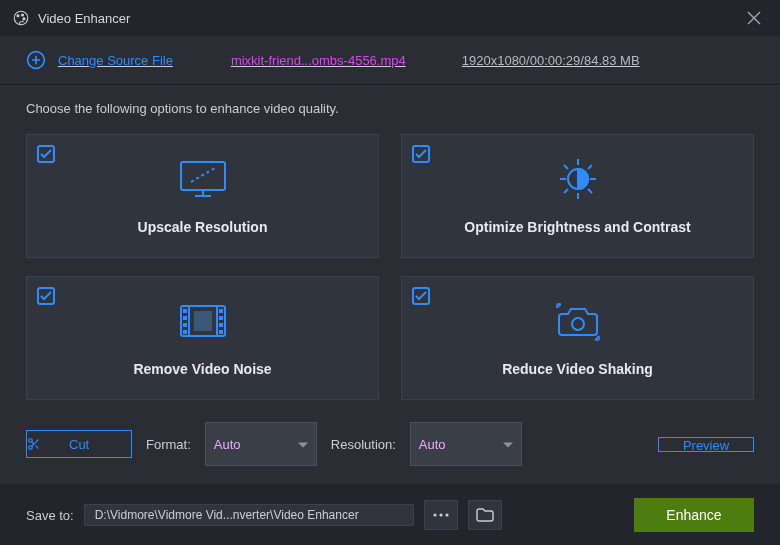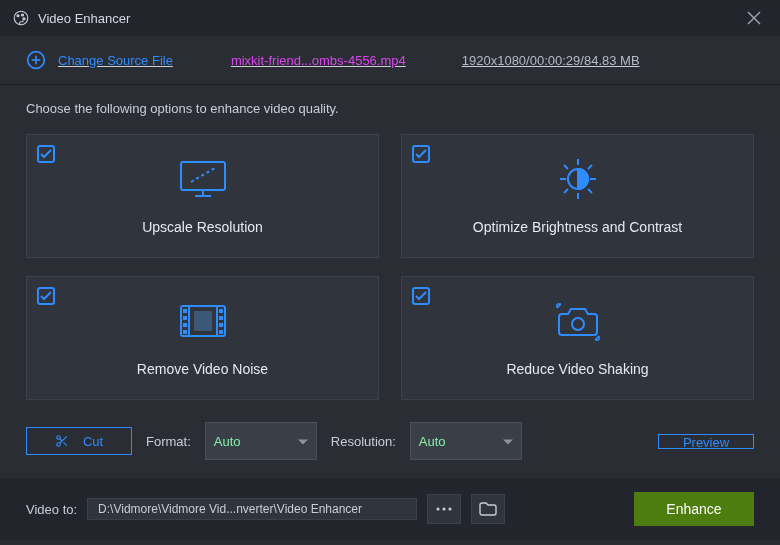--- a/index.html
+++ b/index.html
@@ -96,51 +96,50 @@
   justify-content: center;
 }
 .card-icon {
   height: 44px;
   display: flex;
   align-items: center;
   justify-content: center;
 }
 .card-title {
   color: #e6e9ef;
-  font-weight: 400;
+  font-weight: 700;
   font-size: 14px;
 }
 .controls-row {
   display: flex;
   align-items: center;
   gap: 14px;
   padding: 22px 26px 18px 26px;
 }
 .cut-btn {
   width: 106px;
   height: 28px;
   border: 1px solid #2e8cff;
   background: transparent;
   color: #2e8cff;
   display: flex;
   align-items: center;
-  justify-content: center;
-  gap: 14px;
+  gap: 28px;
   cursor: pointer;
   font-size: 13px;
 }
 .label {
   color: #c8cdd6;
 }
 .select {
   width: 112px;
-  height: 38px;
+  height: 44px;
   background: #3a3e47;
   border: 1px solid #4a4f5a;
-  color: #86efac;
+  color: #f0abfc;
   display: flex;
   align-items: center;
   padding: 0 8px;
   position: relative;
   cursor: pointer;
 }
 .select::after {
   content: "";
   position: absolute;
   right: 8px;
@@ -344,21 +343,21 @@
   </div>
   <span class="label">Resolution:</span>
   <div class="select">
     <span>Auto</span>
   </div>
   <div class="spacer"></div>
   <button class="preview-btn">Preview</button>
 </div>
 
 <div class="footer">
-  <span class="save-label">Video to:</span>
+  <span class="save-label">Save to:</span>
   <div class="path-box">
     <span>D:\Vidmore\Vidmore Vid...nverter\Video Enhancer</span>
   </div>
   <div class="more-btn">
     <svg width="16" height="4" viewBox="0 0 16 4">
       <circle cx="2" cy="2" r="1.6" fill="#c8cdd6"></circle>
       <circle cx="8" cy="2" r="1.6" fill="#c8cdd6"></circle>
       <circle cx="14" cy="2" r="1.6" fill="#c8cdd6"></circle>
     </svg>
   </div>

